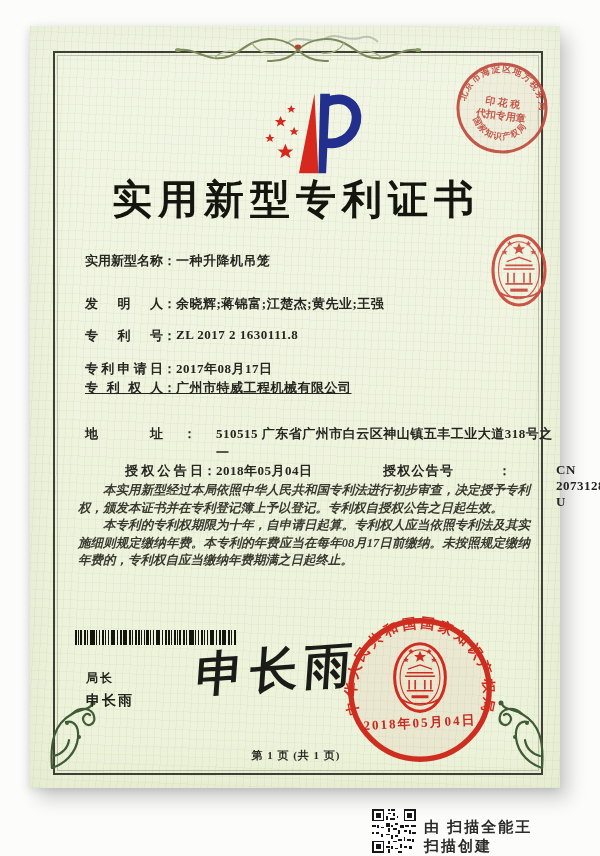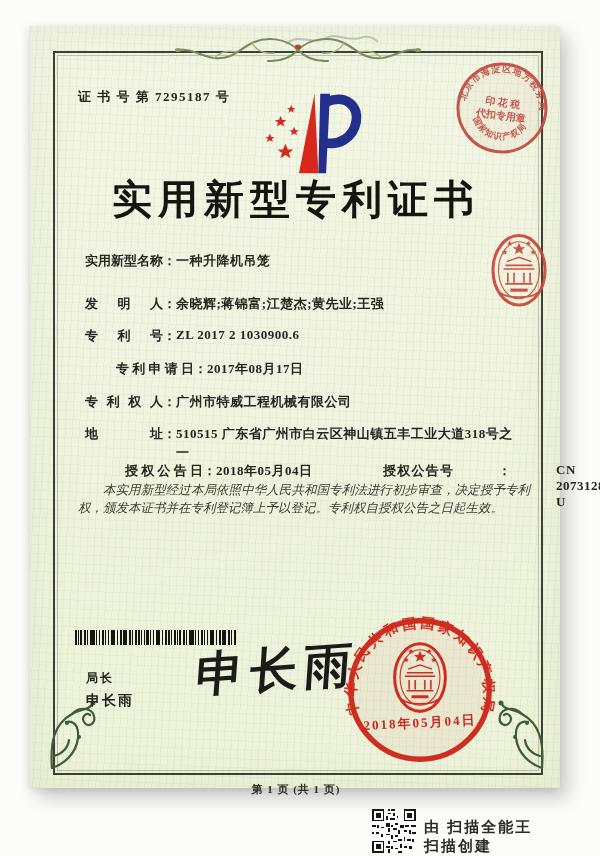--- a/index.html
+++ b/index.html
@@ -39,30 +39,30 @@
     font-size:40px;font-weight:700;color:#15150f;letter-spacing:6px;
   }
 
   .emblem-watermark{position:absolute;left:458px;top:207px;width:62px;height:82px;color:#c84337;opacity:.9;}
 
   .field-row{position:absolute;left:55px;display:flex;align-items:flex-start;font-size:13px;font-weight:700;color:#262621;}
   .flabel{width:78px;text-align:justify;text-align-last:justify;flex:none;}
   .fcolon{flex:none;width:13px;}
   .fvalue{letter-spacing:.5px;}
   .row-name{top:226px;}  .row-inventor{top:269px;} .row-patno{top:301px;}
-  .row-appdate{top:334px;margin-left:31px;} .row-owner{top:367px;}
-  .row-addr{top:399px;}  .row-addr .fvalue{max-width:345px;line-height:1.45;word-break:break-all;}
+  .row-appdate{top:334px;} .row-owner{top:353px;text-decoration:underline;}
+  .row-addr{top:399px;gap:20px;}  .row-addr .fvalue{max-width:345px;line-height:1.45;word-break:break-all;}
   .row-grant{top:436px;width:440px;margin-left:40px;}
   .grant-group{display:flex;}
   .grant-group.second{position:absolute;left:258px;top:0;gap:45px;}
   .grant-group.second .flabel{width:70px;}
 
   .paragraphs{
     position:absolute;left:48px;top:456px;width:452px;
-    font-size:12.5px;line-height:17.5px;color:#3a3a31;font-weight:400;
+    font-size:12.5px;line-height:17.5px;color:#3a3a31;font-weight:700;
     text-align:justify;font-style:italic;
   }
   .paragraphs p{margin:0;text-indent:2em;}
 
   .barcode{
     position:absolute;left:45px;top:604px;width:162px;height:15px;
     background-image:
       repeating-linear-gradient(90deg,#15150f 0 1px,transparent 1px 3px),
       repeating-linear-gradient(90deg,transparent 0 5px,#15150f 5px 7px,transparent 7px 11px),
       repeating-linear-gradient(90deg,#15150f 0 2px,transparent 2px 9px);
@@ -75,21 +75,21 @@
     font-size:48px;font-weight:700;color:#1b1b18;letter-spacing:6px;
     transform:rotate(-4deg) skewX(-8deg);
   }
 
   .seal{position:absolute;left:313px;top:587px;width:154px;height:154px;}
   .seal-date{
     position:absolute;left:305px;top:688px;width:170px;text-align:center;
     font-size:13px;font-weight:700;color:#c8281e;letter-spacing:2px;transform:rotate(-3deg);
   }
 
-  .page-info{position:absolute;left:23px;top:722px;width:486px;text-align:center;font-size:11px;color:#2c2c26;letter-spacing:1px;font-weight:600;margin-top:34px;}
+  .page-info{position:absolute;left:23px;top:722px;width:486px;text-align:center;font-size:11px;color:#2c2c26;letter-spacing:1px;font-weight:600;}
 
   
   .scan-footer{position:absolute;left:0;top:806px;width:547px;height:50px;}
   .qr{position:absolute;left:372px;top:3px;width:44px;height:44px;}
   .footer-text{
     position:absolute;left:424px;top:12px;
     font-family:"Liberation Sans","DejaVu Sans",sans-serif;
     font-size:15px;font-weight:600;color:#2b2b2b;letter-spacing:2px;
   }
   svg text{font-family:"Liberation Serif","DejaVu Serif",serif;}
@@ -169,21 +169,20 @@
       <path d="M26,20 C34,12 46,14 48,22 C50,30 42,34 38,28 C35,23 40,18 44,21"></path>
       <path d="M8,62 C16,60 22,54 23,46"></path>
     </g>
     <g fill="#3f5c36">
         <circle cx="47" cy="9" r="2.5"></circle>
         <circle cx="21" cy="29" r="2"></circle>
         <circle cx="33" cy="43" r="2"></circle>
       </g>
   </svg>
 
-  <div class="cert-no">证 书 号 第 7295187 号</div>
 
   <svg class="logo" viewBox="0 0 130 95">
     <g fill="#d7281e">
       <use href="#star" transform="translate(58,20) scale(0.45)"></use>
       <use href="#star" transform="translate(47,33) scale(0.62)"></use>
       <use href="#star" transform="translate(61,43) scale(0.5)"></use>
       <use href="#star" transform="translate(36,50) scale(0.5)"></use>
       <use href="#star" transform="translate(52,64) scale(0.85)"></use>
       <path d="M82,4 L86,86 L66,86 Z"></path>
     </g>
@@ -219,21 +218,21 @@
       <span class="fvalue">一种升降机吊笼</span>
   </div>
   <div class="field-row row-inventor">
     <span class="flabel">发明人</span>
       <span class="fcolon">：</span>
       <span class="fvalue">余晓辉;蒋锦富;江楚杰;黄先业;王强</span>
   </div>
   <div class="field-row row-patno">
     <span class="flabel">专利号</span>
       <span class="fcolon">：</span>
-      <span class="fvalue">ZL 2017 2 1030900.6</span>
+      <span class="fvalue">ZL 2017 2 1630111.8</span>
   </div>
   <div class="field-row row-appdate">
     <span class="flabel">专利申请日</span>
       <span class="fcolon">：</span>
       <span class="fvalue">2017年08月17日</span>
   </div>
   <div class="field-row row-owner">
     <span class="flabel">专利权人</span>
       <span class="fcolon">：</span>
       <span class="fvalue">广州市特威工程机械有限公司</span>
@@ -252,20 +251,21 @@
     </span>
     <span class="grant-group second">
       <span class="flabel">授权公告号</span>
         <span class="fcolon">：</span>
         <span class="fvalue">CN 207312887 U</span>
     </span>
   </div>
 
   <div class="paragraphs">
     <p>本实用新型经过本局依照中华人民共和国专利法进行初步审查，决定授予专利权，颁发本证书并在专利登记簿上予以登记。专利权自授权公告之日起生效。</p>
+    <p>本专利的专利权期限为十年，自申请日起算。专利权人应当依照专利法及其实施细则规定缴纳年费。本专利的年费应当在每年08月17日前缴纳。未按照规定缴纳年费的，专利权自应当缴纳年费期满之日起终止。</p>
   </div>
 
   <div class="barcode"></div>
 
   <div class="director-title">局长</div>
   <div class="director-name">申长雨</div>
   <div class="signature">申长雨</div>
 
   <svg class="seal" viewBox="0 0 158 158">
     <circle cx="79" cy="79" r="71" fill="rgba(205,45,30,0.05)" stroke="#cf2d1f" stroke-width="5.5"></circle>

